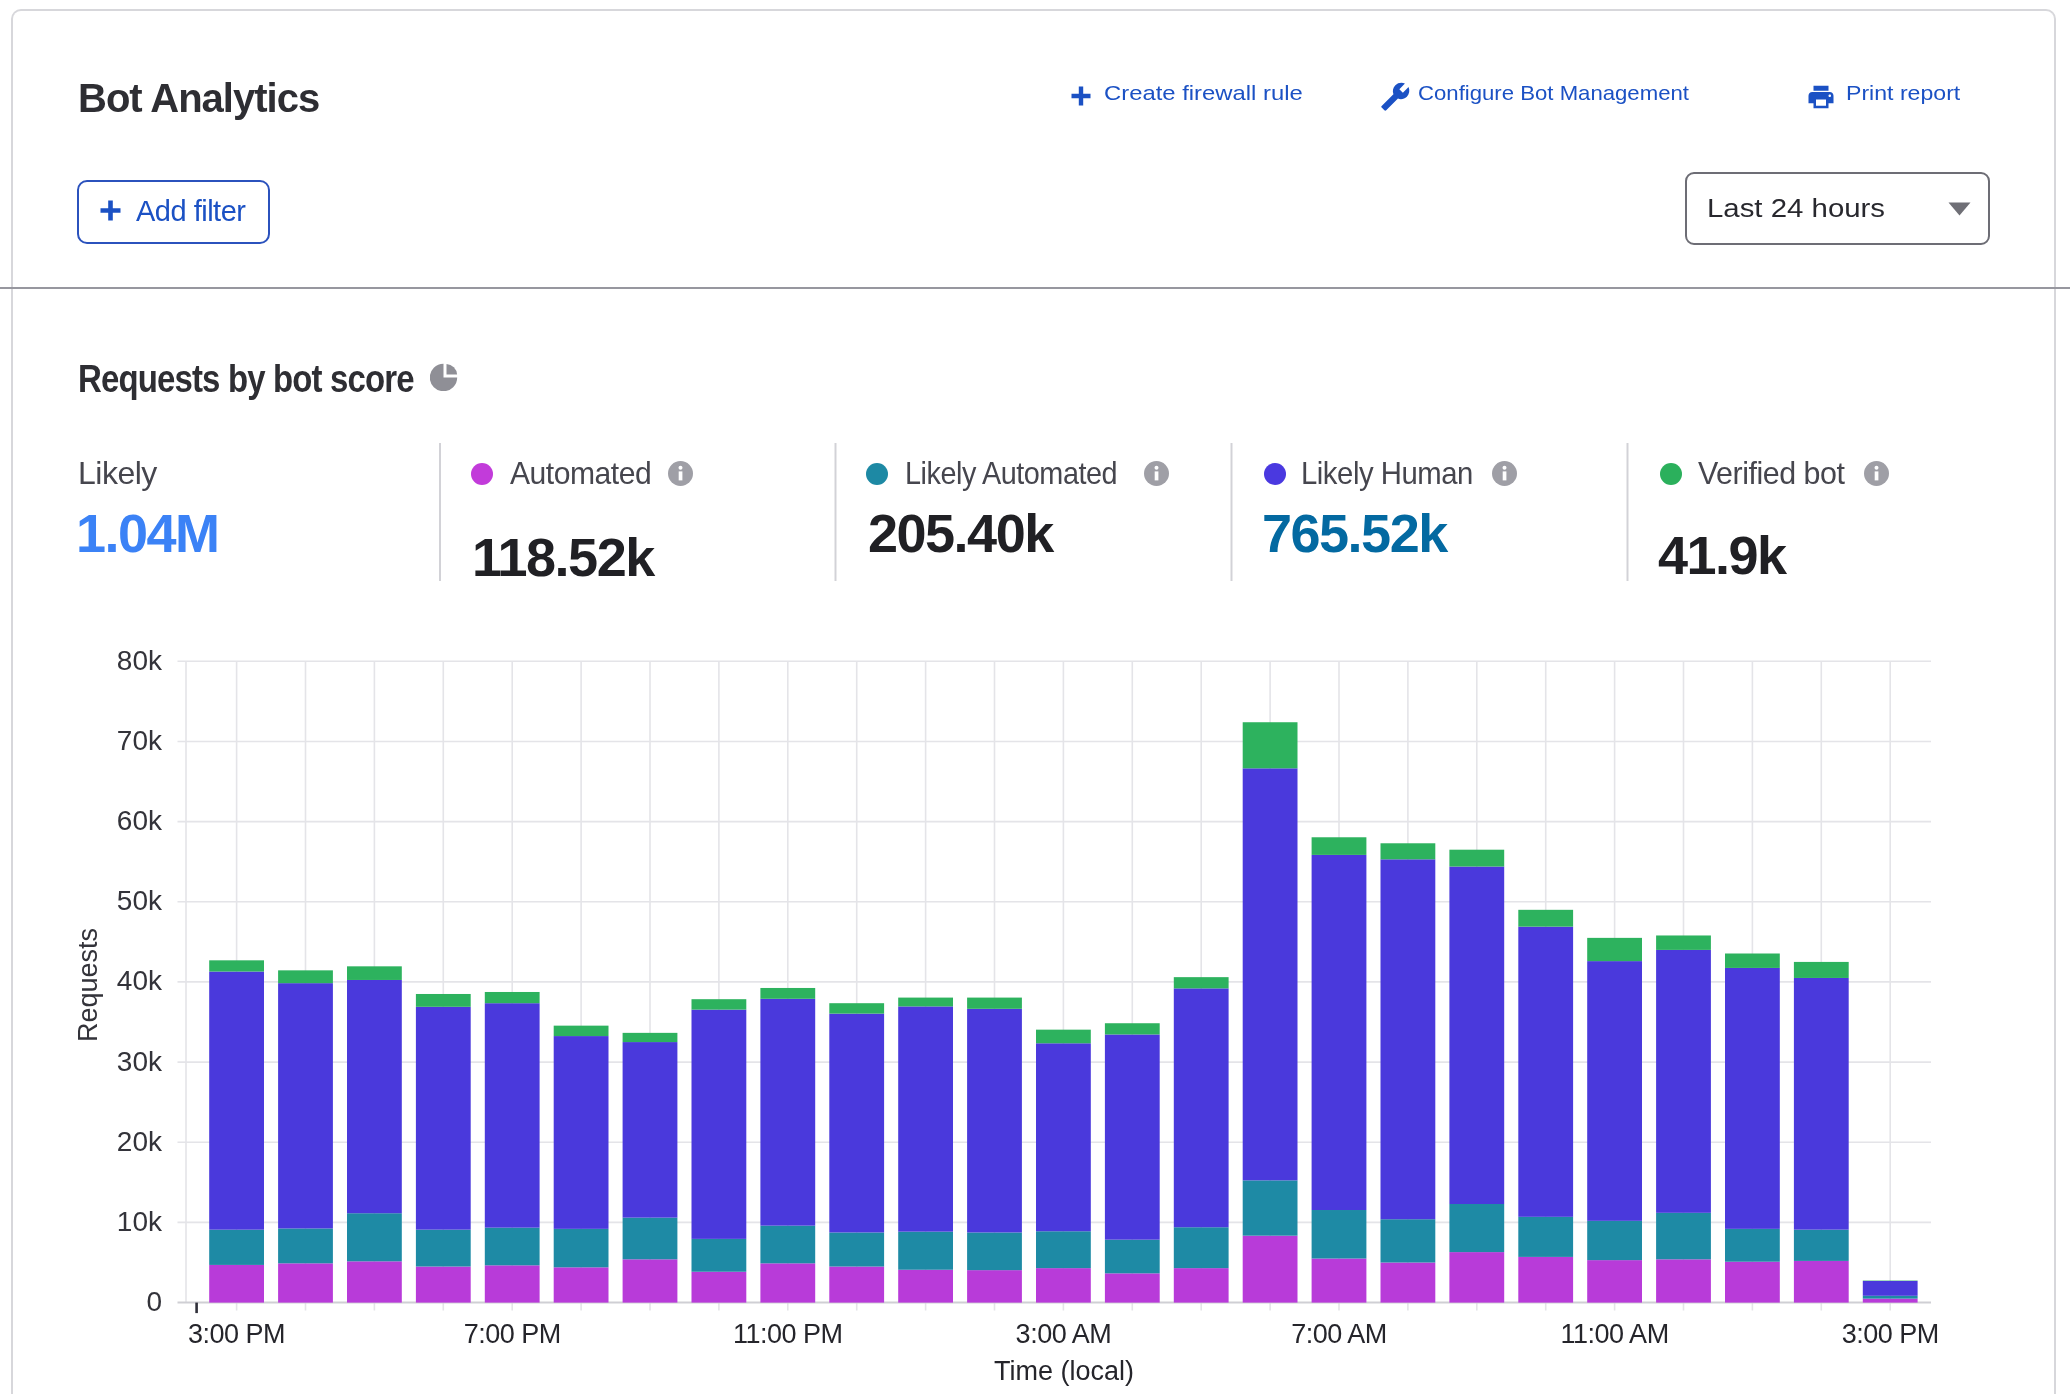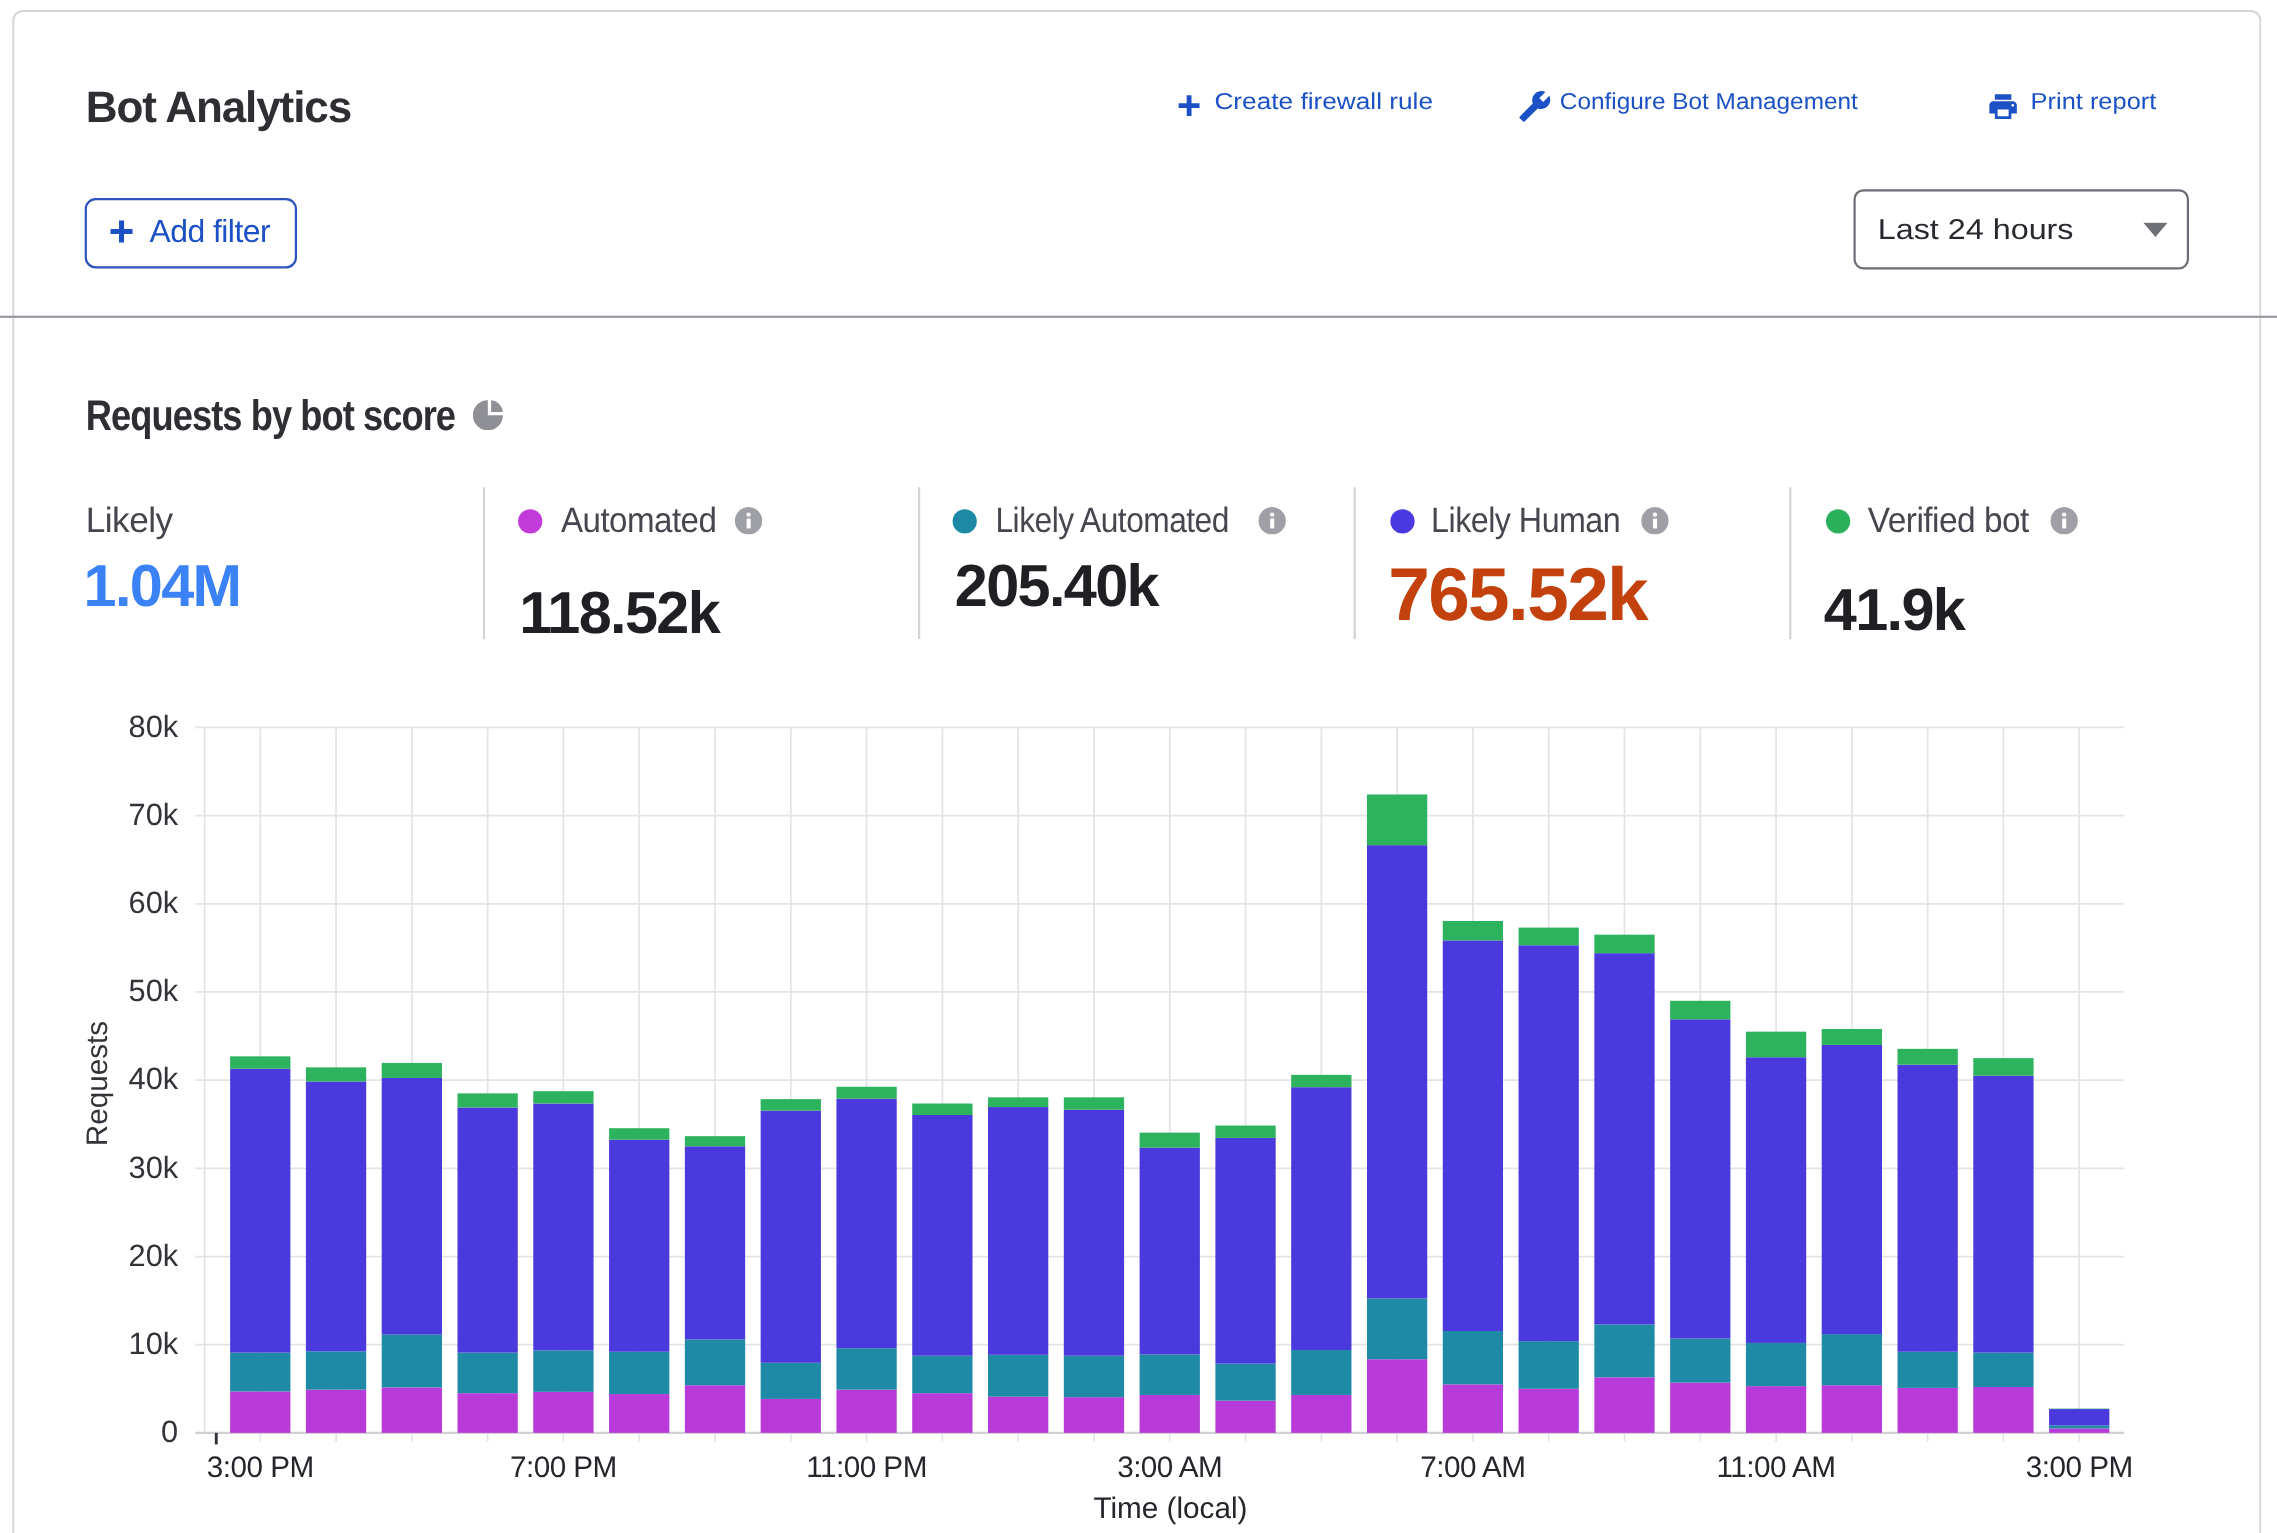--- a/index.html
+++ b/index.html
@@ -64,21 +64,21 @@
     <circle cx="12.5" cy="6.8" r="2" fill="#fff"></circle>
   </svg>
 <div class="abs" style="left:868px;top:502px;font-size:54px;font-weight:700;letter-spacing:-1.5px;color:#202024;">205.40k</div>
 <div class="abs" style="left:1264px;top:462.5px;width:22px;height:22px;border-radius:50%;background:#4a39e0;"></div>
 <div class="abs lnk" style="left:1301px;top:455px;font-size:32px;letter-spacing:-0.5px;color:#46464e;transform:scaleX(0.915);">Likely Human</div>
 <svg class="abs" style="left:1492px;top:461px;" width="25" height="25" viewBox="0 0 25 25">
     <circle cx="12.5" cy="12.5" r="12.5" fill="#9f9fa6"></circle>
     <rect x="10.7" y="10.4" width="3.7" height="9" fill="#fff"></rect>
     <circle cx="12.5" cy="6.8" r="2" fill="#fff"></circle>
   </svg>
-<div class="abs" style="left:1262px;top:502px;font-size:68px;font-weight:700;letter-spacing:-1.5px;color:#c2410c;">765.52k</div>
+<div class="abs" style="left:1262px;top:502px;font-size:54px;font-weight:700;letter-spacing:-1.5px;color:#0369a1;">765.52k</div>
 <div class="abs" style="left:1660px;top:462.5px;width:22px;height:22px;border-radius:50%;background:#2bb05c;"></div>
 <div class="abs lnk" style="left:1698px;top:455px;font-size:32px;letter-spacing:-0.5px;color:#46464e;transform:scaleX(0.95);">Verified bot</div>
 <svg class="abs" style="left:1864px;top:461px;" width="25" height="25" viewBox="0 0 25 25">
     <circle cx="12.5" cy="12.5" r="12.5" fill="#9f9fa6"></circle>
     <rect x="10.7" y="10.4" width="3.7" height="9" fill="#fff"></rect>
     <circle cx="12.5" cy="6.8" r="2" fill="#fff"></circle>
   </svg>
 <div class="abs" style="left:1658px;top:524px;font-size:54px;font-weight:700;letter-spacing:-1.5px;color:#202024;">41.9k</div>
 <svg class="abs" style="left:0;top:0;" width="2070" height="620">
 <line x1="440" y1="443" x2="440" y2="581" stroke="#d2d2d7" stroke-width="2"></line>

